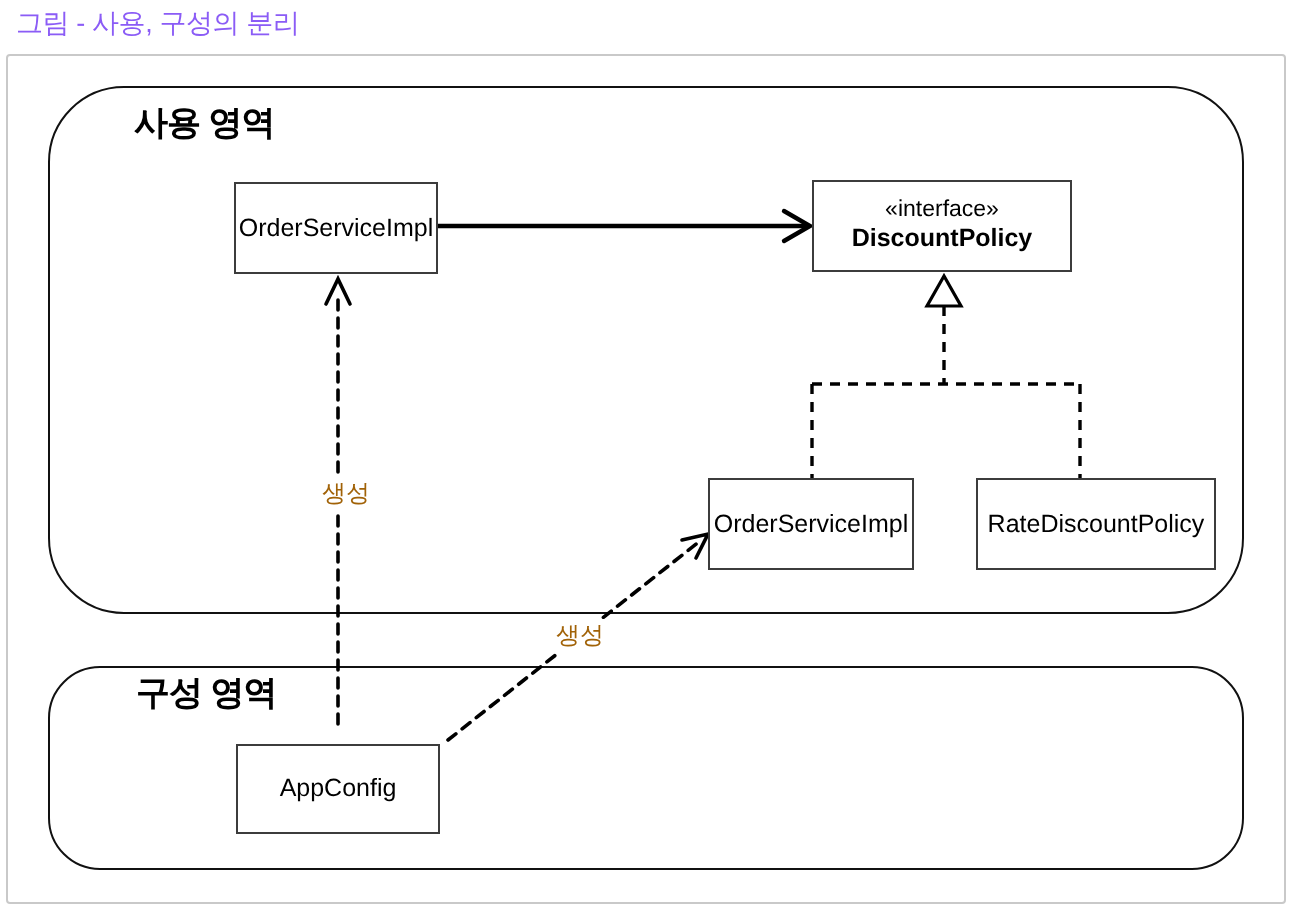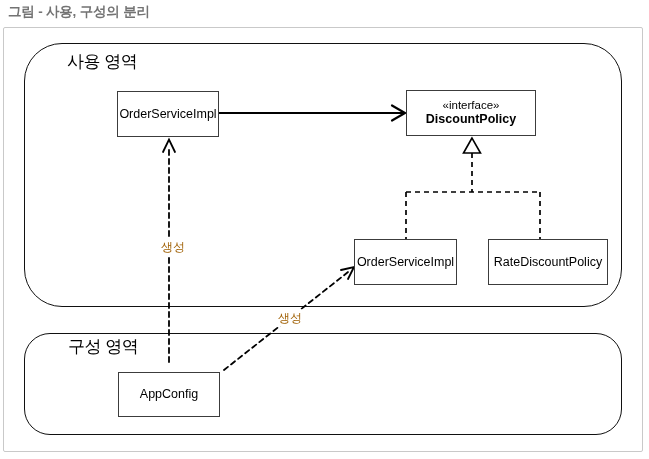--- a/index.html
+++ b/index.html
@@ -14,23 +14,23 @@
     width: 649px;
     height: 459px;
     background: #ffffff;
     overflow: hidden;
   }
   .doc-title {
     position: absolute;
     left: 8px;
     top: 3px;
     font-size: 13.5px;
-    font-weight: bold;
+    font-weight: normal;
     letter-spacing: -0.2px;
-    color: #737373;
+    color: #8b5cf6;
     white-space: nowrap;
   }
   .canvas-frame {
     position: absolute;
     left: 3px;
     top: 27px;
     width: 638px;
     height: 423px;
     border: 1px solid #c9c9c9;
     border-radius: 2px;
@@ -51,21 +51,21 @@
   .region.config {
     left: 24px;
     top: 333px;
     width: 596px;
     height: 100px;
     border-radius: 26px;
   }
   .region-label {
     position: absolute;
     font-size: 17px;
-    font-weight: normal;
+    font-weight: bold;
     letter-spacing: -0.5px;
     white-space: nowrap;
     color: #000;
   }
   .region-label.usage { left: 67px; top: 50px; }
   .region-label.config { left: 68px; top: 335px; }
 
   svg.edges {
     position: absolute;
     left: 0;

